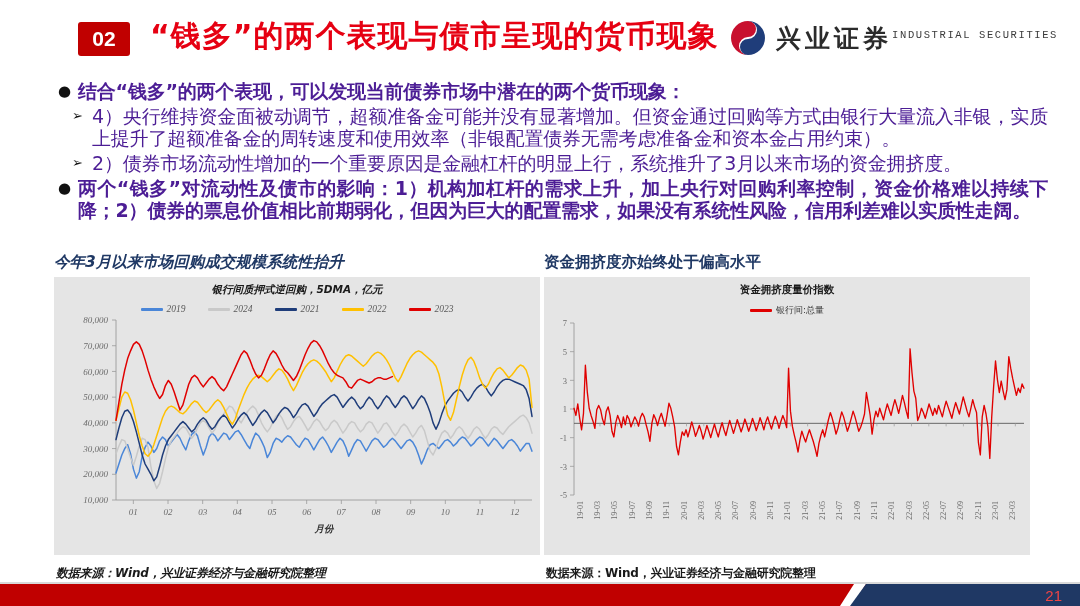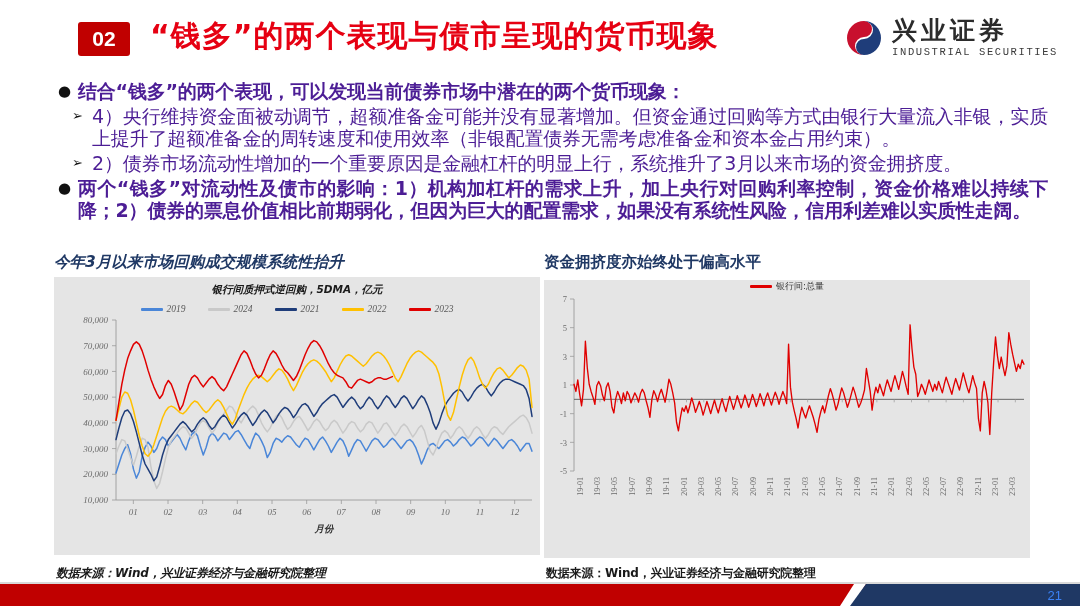--- a/index.html
+++ b/index.html
@@ -23,21 +23,21 @@
     letter-spacing: 0px;
   }
   .title {
     position: absolute; left: 150px; top: 16px;
     color: #e60012; font-size: 30px; font-weight: bold;
     font-family: "DejaVu Sans", sans-serif;
     letter-spacing: 1px; white-space: nowrap;
   }
   .logo { position: absolute; right: 22px; top: 18px; display: flex; align-items: center; gap: 8px; }
   .logo-mark { width: 40px; height: 40px; position: relative; }
-  .logo-text { display: flex; flex-direction: column; align-items: flex-start; }
+  .logo-text { display: flex; flex-direction: row; align-items: flex-start; }
   .logo-cn {
     font-family: "DejaVu Sans", sans-serif; font-weight: bold;
     font-size: 25px; color: #2b2b2b; letter-spacing: 4px; line-height: 1;
   }
   .logo-en {
     font-family: Liberation Mono, monospace; font-size: 10.5px;
     color: #3a3a3a; letter-spacing: 1.6px; margin-top: 3px;
   }
 
   
@@ -96,22 +96,22 @@
   .footer-blue {
     position: absolute; right: 0; top: 0; width: 230px; height: 22px;
     background: #1f3864; clip-path: polygon(16px 0, 230px 0, 230px 22px, 0 22px);
   }
   .footer-white-slash {
     position: absolute; right: 214px; top: 0; width: 26px; height: 22px;
     background: #ffffff; clip-path: polygon(14px 0, 26px 0, 12px 22px, 0 22px);
   }
   .page-num {
     position: absolute; right: 18px; top: 0; height: 22px;
-    display: flex; align-items: center; color: #3b82f6;
-    font-size: 13px; font-family: "Liberation Sans", sans-serif;
+    display: flex; align-items: center; color: #ef4444;
+    font-size: 15px; font-family: "Liberation Sans", sans-serif;
   }
   .thin-rule { position: absolute; left: 0; bottom: 22px; width: 1080px; height: 2px; background: #d9d9d9; }
 
   svg text { font-family: "Liberation Serif", serif; }
 </style>
 </head>
 <body>
 
 <div class="header">
   <div class="sec-badge">02</div>
@@ -227,20 +227,21 @@
           <path d="M 62.00 106.29 L 64.91 88.29 L 67.82 70.29 L 70.73 56.14 L 73.64 44.57 L 76.55 36.86 L 79.45 30.43 L 82.36 27.86 L 85.27 30.43 L 88.18 36.86 L 91.09 45.86 L 94.00 56.14 L 96.91 65.14 L 99.82 72.86 L 102.73 79.29 L 105.64 84.43 L 108.55 80.57 L 111.45 71.57 L 114.36 66.43 L 117.27 70.29 L 120.18 78.00 L 123.09 87.00 L 126.00 96.00 L 128.91 90.86 L 131.82 80.57 L 134.73 70.29 L 137.64 63.86 L 140.55 61.29 L 143.45 63.86 L 146.36 69.00 L 149.27 72.86 L 152.18 69.00 L 155.09 65.14 L 158.00 62.57 L 160.91 65.14 L 163.82 70.29 L 166.73 74.14 L 169.64 76.71 L 172.55 72.86 L 175.45 66.43 L 178.36 60.00 L 181.27 53.57 L 184.18 47.14 L 187.09 40.71 L 190.00 36.86 L 192.91 39.43 L 195.82 45.86 L 198.73 53.57 L 201.64 60.00 L 204.55 63.86 L 207.45 61.29 L 210.36 54.86 L 213.27 47.14 L 216.18 40.71 L 219.09 36.86 L 222.00 39.43 L 224.91 44.57 L 227.82 51.00 L 230.73 56.14 L 233.64 58.71 L 236.55 62.57 L 239.45 66.43 L 242.36 62.57 L 245.27 56.14 L 248.18 48.43 L 251.09 40.71 L 254.00 34.29 L 256.91 29.14 L 259.82 26.57 L 262.73 27.86 L 265.64 31.71 L 268.55 36.86 L 271.45 43.29 L 274.36 49.71 L 277.27 54.86 L 280.18 58.71 L 283.09 61.29 L 286.00 62.57 L 288.91 63.86 L 291.82 67.71 L 294.73 72.86 L 297.64 74.14 L 300.55 70.29 L 303.45 66.43 L 306.36 65.14 L 309.27 66.43 L 312.18 67.71 L 315.09 69.00 L 318.00 67.71 L 320.91 65.14 L 323.82 63.86 L 326.73 63.86 L 329.64 65.14 L 332.55 65.14 L 335.45 63.86 L 338.36 62.57" fill="none" stroke="#e00000" stroke-width="1.5" stroke-linejoin="round" stroke-linecap="round"></path>
         </svg>
     </div>
   </div>
   <div class="src-note">数据来源：Wind，兴业证券经济与金融研究院整理</div>
 </div>
 
 <div class="panel panel-right">
   <div class="panel-head">资金拥挤度亦始终处于偏高水平</div>
   <div class="chart-box">
+    <div class="chart-title">资金拥挤度量价指数</div>
     <div class="legend" id="legend-right">
         <div class="legend-item cn">
           <span class="legend-swatch" style="background: rgb(224, 0, 0);"></span>
           <span>银行间:总量</span>
         </div>
       </div>
     <div class="plot-wrap">
       <svg id="svg-right" width="486" height="232" viewBox="0 0 486 232">
           <line x1="26" y1="178" x2="30" y2="178" stroke="#9a9a9a" stroke-width="0.8"></line>
           <text x="23" y="181.2" text-anchor="end" font-size="8.5" fill="#6b6b6b">-5</text>

